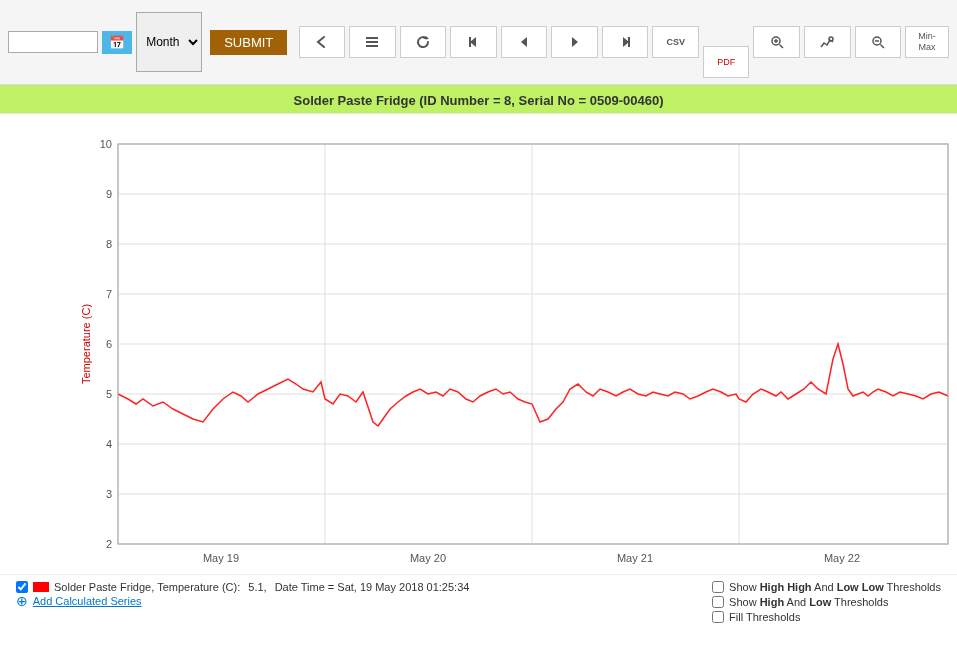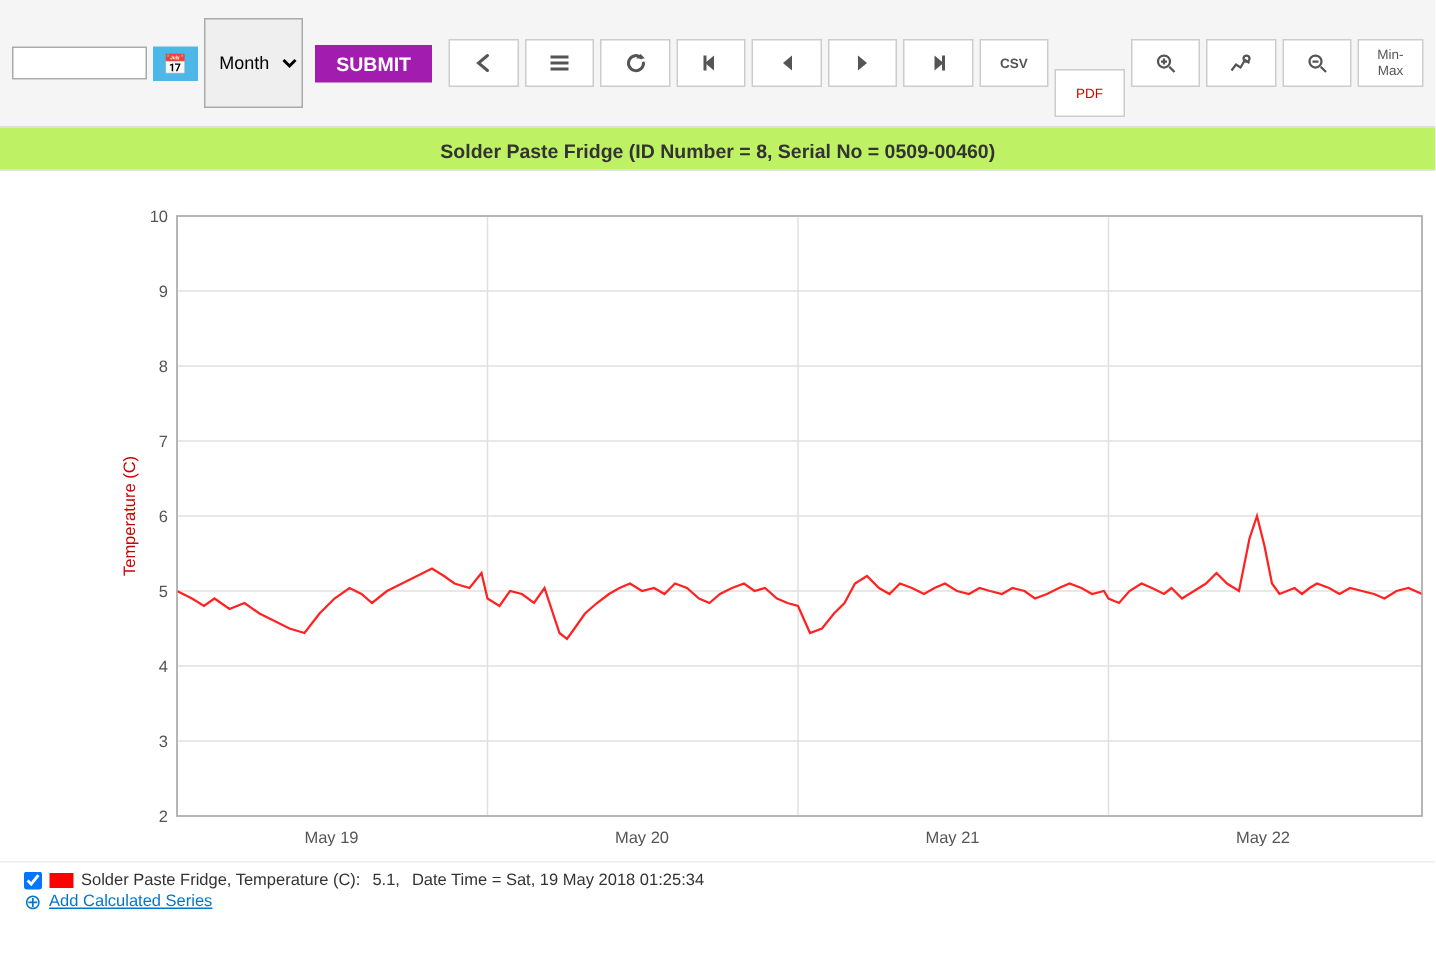--- a/index.html
+++ b/index.html
@@ -27,26 +27,26 @@
       padding: 4px 7px;
       cursor: pointer;
       font-size: 13px;
     }
     .period-select {
       border: 1px solid #aaa;
       padding: 21px 5px;
       font-size: 12px;
     }
     .submit-btn {
-      background: #a21caf;
+      background: #a16207;
       color: white;
       border: none;
       padding: 5px 14px;
       font-size: 13px;
-      font-weight: bold;
+      font-weight: normal;
       cursor: pointer;
       margin-left: 4px;
     }
     .toolbar-sep { width: 4px; }
     .tb-btn {
       background: white;
       border: 1px solid #ccc;
       width: 55px;
       height: 32px;
       cursor: pointer;
@@ -398,13 +398,31 @@
       <span class="legend-color-box"></span>
       <span>Solder Paste Fridge, Temperature (C):</span>
       <span style="margin-left:3px;">5.1,</span>
       <span style="margin-left:3px;">Date Time = Sat, 19 May 2018 01:25:34</span>
     </div>
     <div class="legend-item">
       <span class="add-icon">⊕</span>
       <span class="legend-add">Add Calculated Series</span>
     </div>
   </div>
+  <div id="legend-right">
+    <div class="threshold-item">
+      <input type="checkbox" style="">
+      <span>
+        Show <span class="bold">High High</span> And <span class="bold">Low Low</span> Thresholds
+      </span>
+    </div>
+    <div class="threshold-item">
+      <input type="checkbox" style="">
+      <span>
+        Show <span class="bold">High</span> And <span class="bold">Low</span> Thresholds
+      </span>
+    </div>
+    <div class="threshold-item">
+      <input type="checkbox" style="">
+      <span>Fill Thresholds</span>
+    </div>
+  </div>
 </div>
 
 </body></html>

